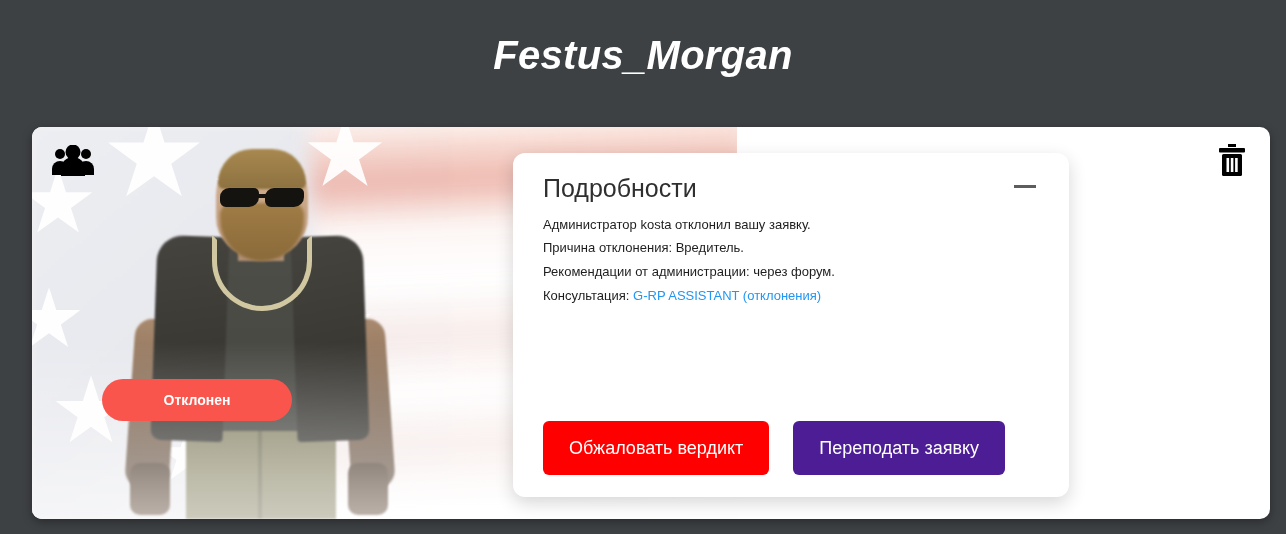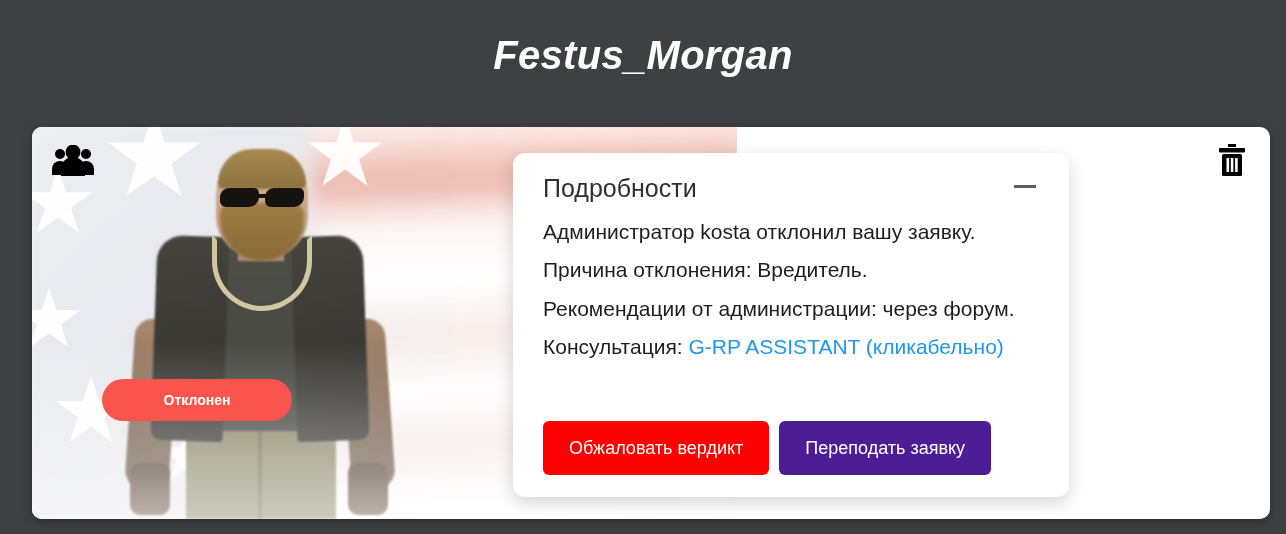--- a/index.html
+++ b/index.html
@@ -276,39 +276,39 @@
     cursor: pointer;
     background: none; border: none;
   }
   .collapse-btn i {
     display: block; width: 22px; height: 3px; background: #5d5d5d;
   }
 
   .details-body { margin-top: 10px; }
 
   .details-line {
-    font-size: 21px;
+    font-size: 13px;
     color: #1e1e1e;
     line-height: 1.84;
     white-space: nowrap;
   }
 
   .assist-link {
     color: #2196f3;
     text-decoration: none;
     cursor: pointer;
   }
 
   
   .actions {
     position: absolute;
     left: 30px;
     bottom: 22px;
     display: flex;
-    gap: 10px;
+    gap: 24px;
   }
 
   .btn {
     border: none;
     border-radius: 6px;
     color: #ffffff;
     font-size: 18px;
     font-family: "Liberation Sans", sans-serif;
     height: 54px;
     padding: 0 26px;
@@ -396,21 +396,21 @@
       <button class="collapse-btn">
           <i></i>
         </button>
     </div>
 
     <div class="details-body">
       <div class="details-line">Администратор kosta отклонил вашу заявку.</div>
       <div class="details-line">Причина отклонения: Вредитель.</div>
       <div class="details-line">Рекомендации от администрации: через форум.</div>
       <div class="details-line">
-        <span>Консультация: </span><a class="assist-link" href="#">G-RP ASSISTANT (кликабельно)</a>
+        <span>Консультация: </span><a class="assist-link" href="#">G-RP ASSISTANT (отклонения)</a>
       </div>
     </div>
 
     <div class="actions">
       <button class="btn btn-appeal">Обжаловать вердикт</button>
       <button class="btn btn-resubmit">Переподать заявку</button>
     </div>
 
   </div>
 </div>

